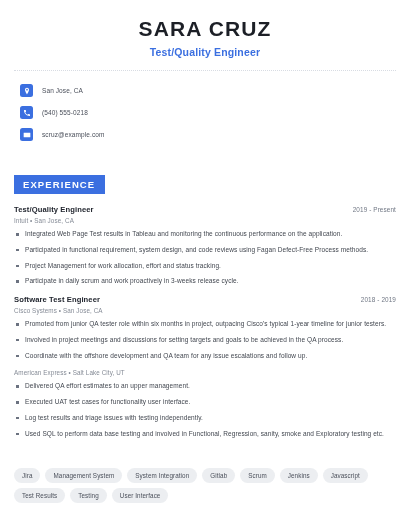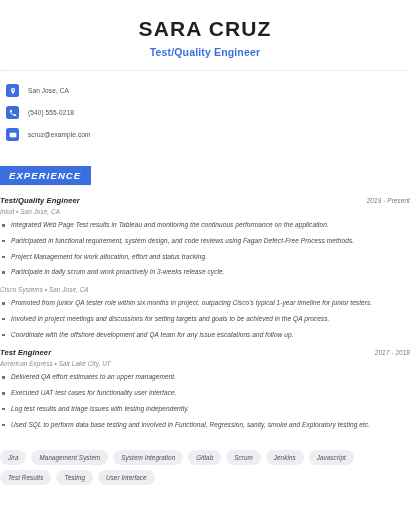--- a/index.html
+++ b/index.html
@@ -11,21 +11,21 @@
     width: 410px;
     height: 530px;
     font-family: "Liberation Sans", sans-serif;
     color: #2b2f38;
     overflow: hidden;
   }
   .page {
     width: 410px;
     height: 530px;
     box-sizing: border-box;
-    padding: 0 0;
+    padding: 0 14px;
     position: relative;
   }
 
   
   .header {
     text-align: center;
     padding-top: 17px;
   }
   .name {
     font-size: 21px;
@@ -70,21 +70,21 @@
   }
   .contact-icon svg { display: block; }
   .contact-text {
     font-size: 6.5px;
     color: #4a4f5a;
     margin-left: 9px;
     letter-spacing: 0.1px;
   }
 
   
-  .section { margin-top: 20px; font-style: italic; }
+  .section { margin-top: 29px; }
   .section-badge {
     display: inline-block;
     background: #3b6fe0;
     color: #ffffff;
     font-size: 9.5px;
     font-weight: bold;
     letter-spacing: 1.1px;
     padding: 4px 10px 4px 9px;
   }
 
@@ -212,33 +212,33 @@
         <div class="job-meta">Intuit • San Jose, CA</div>
         <ul class="bullets">
           <li>Integrated Web Page Test results in Tableau and monitoring the continuous performance on the application.</li>
           <li>Participated in functional requirement, system design, and code reviews using Fagan Defect-Free Process methods.</li>
           <li>Project Management for work allocation, effort and status tracking.</li>
           <li>Participate in daily scrum and work proactively in 3-weeks release cycle.</li>
         </ul>
       </div>
 
       <div class="job">
+        <div class="job-head">
+          <span class="job-title">Software Test Engineer</span>
+          <span class="job-dates">2018 - 2019</span>
+        </div>
         <div class="job-meta">Cisco Systems • San Jose, CA</div>
         <ul class="bullets">
           <li>Promoted from junior QA tester role within six months in project, outpacing Cisco's typical 1-year timeline for junior testers.</li>
           <li>Involved in project meetings and discussions for setting targets and goals to be achieved in the QA process.</li>
           <li>Coordinate with the offshore development and QA team for any issue escalations and follow up.</li>
         </ul>
       </div>
 
       <div class="job">
-        <div class="job-head">
-          <span class="job-title">Test Engineer</span>
-          <span class="job-dates">2017 - 2018</span>
-        </div>
         <div class="job-meta">American Express • Salt Lake City, UT</div>
         <ul class="bullets">
           <li>Delivered QA effort estimates to an upper management.</li>
           <li>Executed UAT test cases for functionality user interface.</li>
           <li>Log test results and triage issues with testing independently.</li>
           <li>Used SQL to perform data base testing and involved in Functional, Regression, sanity, smoke and Exploratory testing etc.</li>
         </ul>
       </div>
 
     </div>

